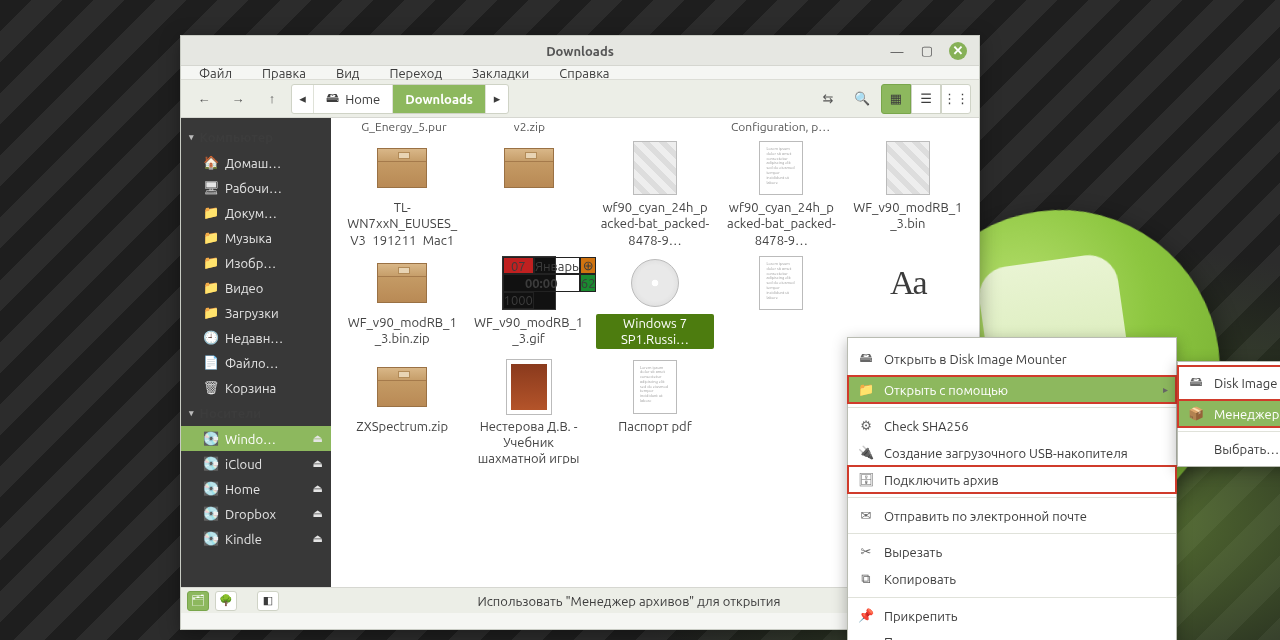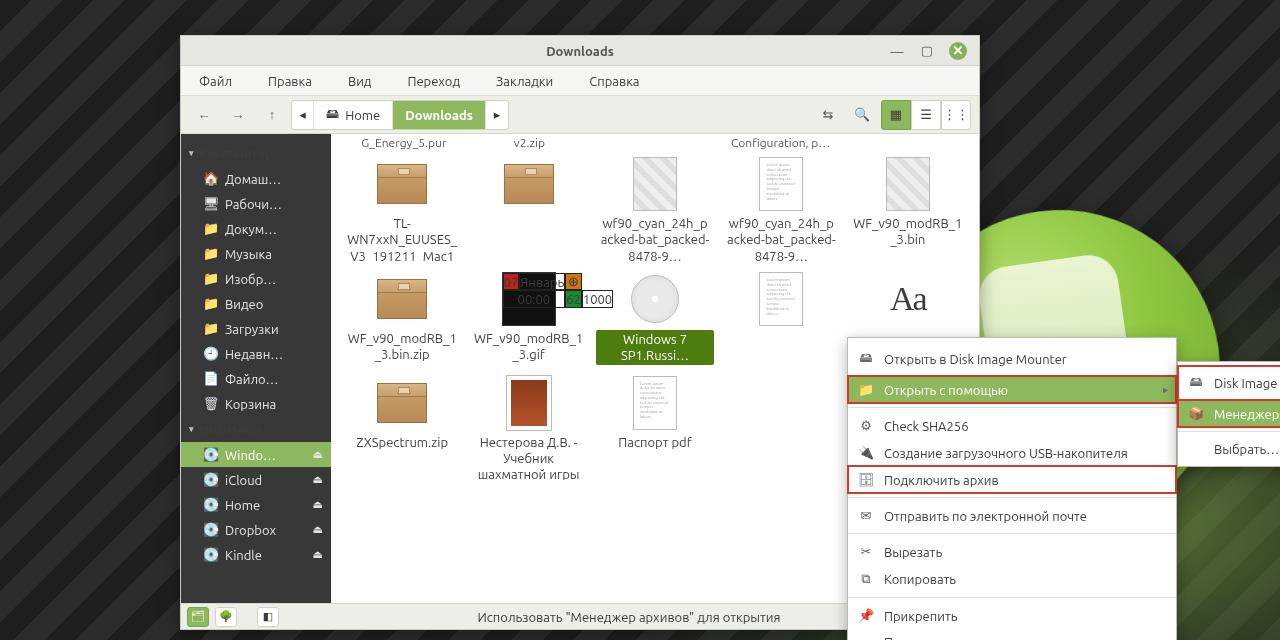--- a/index.html
+++ b/index.html
@@ -13,21 +13,21 @@
     box-shadow:0 10px 30px rgba(0,0,0,.5);transform:rotate(-8deg)}
   .mint-circle::after{content:"";position:absolute;left:90px;top:50px;width:140px;height:220px;border-radius:30px;
     background:linear-gradient(#e9f4d3,#cde6a5)}
   .window{position:absolute;left:180px;top:35px;width:800px;height:595px;border:1px solid #c8cbc3;background:#f5f6f3;
     box-shadow:0 4px 18px rgba(0,0,0,.35);overflow:hidden}
   .titlebar{height:30px;background:#e6e7e2;border-bottom:1px solid #d5d6d0;display:flex;align-items:center;position:relative}
   .titlebar .t{position:absolute;left:0;right:0;text-align:center;color:#555;font-weight:600}
   .win-ctrl{margin-left:auto;display:flex;gap:14px;padding-right:12px;align-items:center}
   .win-ctrl span{width:16px;height:16px;display:inline-flex;align-items:center;justify-content:center;color:#555}
   .win-ctrl .close{width:18px;height:18px;border-radius:9px;background:#87b158;color:#fff;font-weight:700}
-  .menubar{height:30px;display:flex;align-items:center;gap:20px;padding:0 10px;border-bottom:1px solid #dcddd6}
+  .menubar{height:14px;display:flex;align-items:center;gap:14px;padding:0 10px;border-bottom:1px solid #dcddd6}
   .menubar span{padding:4px 8px;border-radius:3px}
   .toolbar{height:38px;display:flex;align-items:center;gap:4px;padding:0 8px;border-bottom:1px solid #d6d7d1;background:#eceee7}
   .tbtn{width:30px;height:30px;border:1px solid transparent;border-radius:3px;display:inline-flex;align-items:center;justify-content:center;color:#555}
   .path{display:flex;align-items:center;height:30px;border:1px solid #cfd3c6;background:#fff;border-radius:3px;overflow:hidden}
   .path .seg{padding:0 12px;height:100%;display:flex;align-items:center;gap:6px;border-right:1px solid #dfe2d8}
   .path .seg.sel{background:#8db85e;color:#fff;font-weight:600}
   .path .seg.sel *{color:#fff}
   .path .arrow{width:22px;display:flex;align-items:center;justify-content:center;border-right:1px solid #dfe2d8;height:100%}
   .spacer{flex:1}
   .viewset{display:flex;gap:0}
@@ -49,21 +49,21 @@
   .file{display:flex;flex-direction:column;align-items:center;padding:4px 2px}
   .ico{width:62px;height:58px;display:flex;align-items:center;justify-content:center;margin-bottom:2px}
   .lbl{text-align:center;font-size:13px;color:#444;line-height:1.25;max-height:46px;overflow:hidden;word-break:break-word;padding:0 4px}
   .file.sel .lbl{background:#4d7c0f;color:#fff;border-radius:2px;padding:1px 8px}
   
   .box{width:50px;height:40px;background:linear-gradient(#caa36d,#b98a55);border:1px solid #9a7144;position:relative}
   .box::before{content:"";position:absolute;top:0;left:0;right:0;height:12px;background:linear-gradient(#d9b788,#c69e6a);border-bottom:1px solid #a57a4b}
   .box::after{content:"";position:absolute;top:3px;left:20px;width:10px;height:5px;background:#e8d4b4;border:1px solid #b28b58}
   .doc{width:44px;height:54px;background:repeating-linear-gradient(45deg,#eee 0 6px,#ddd 6px 12px);border:1px solid #bbb}
   .txt{width:44px;height:54px;background:#fff;border:1px solid #bbb;padding:5px 6px;overflow:hidden;font-size:4px;line-height:1.2;color:#999}
-  .gif{width:54px;height:54px;background:#111;border:1px solid #333;display:grid;grid-template-columns:1fr 1fr 1fr 1fr;grid-template-rows:1fr 1fr 1fr;font-size:7px;color:#fff}
+  .gif{width:54px;height:54px;background:#111;border:1px solid #333;display:grid;grid-template-columns:1fr 1fr 1fr;grid-template-rows:1fr 1fr 1fr;font-size:7px;color:#fff}
   .gif>div{border:1px solid #222;display:flex;align-items:center;justify-content:center}
   .gif .r{background:#c02020}.gif .o{background:#d07310}.gif .g{background:#1a8a30}
   .iso{width:48px;height:48px;border-radius:50%;background:radial-gradient(circle,#fff 0 10%,#e9e9e9 11% 55%,#d4d4d4 100%);border:1px solid #bbb}
   .Aa{font-size:34px;font-weight:400;font-family:serif;letter-spacing:-2px}
   .pdf{width:46px;height:56px;background:#fff;border:1px solid #bbb;position:relative}
   .pdf::before{content:"";position:absolute;inset:4px;background:linear-gradient(#8a3a1d,#b4542a)}
   .statusbar{height:26px;background:#eceee7;border-top:1px solid #d6d7d1;display:flex;align-items:center;gap:6px;padding:0 6px;color:#555}
   .sbtn{width:22px;height:20px;border:1px solid #cfd3c6;background:#fff;border-radius:3px;display:inline-flex;align-items:center;justify-content:center;font-size:11px}
   .sbtn.active{background:#8db85e;border-color:#79a64b;color:#fff}
   .status-text{margin-left:auto;margin-right:auto}
@@ -252,21 +252,21 @@
               <div class="box"></div>
             </div>
             <div class="lbl">WF_v90_modRB_1_3.bin.zip</div>
           </div>
           <div class="file">
             <div class="ico">
               <div class="gif">
                 <div class="r">07</div>
                 <div>Январь</div>
                 <div class="o">⊕</div>
-                <div style="grid-column:1/3;font-weight:400">00:00</div>
+                <div style="grid-column:1/3;font-weight:700">00:00</div>
                 <div class="g">62</div>
                 <div>1000</div>
               </div>
             </div>
             <div class="lbl">WF_v90_modRB_1_3.gif</div>
           </div>
           <div class="file sel">
             <div class="ico">
               <div class="iso"></div>
             </div>

